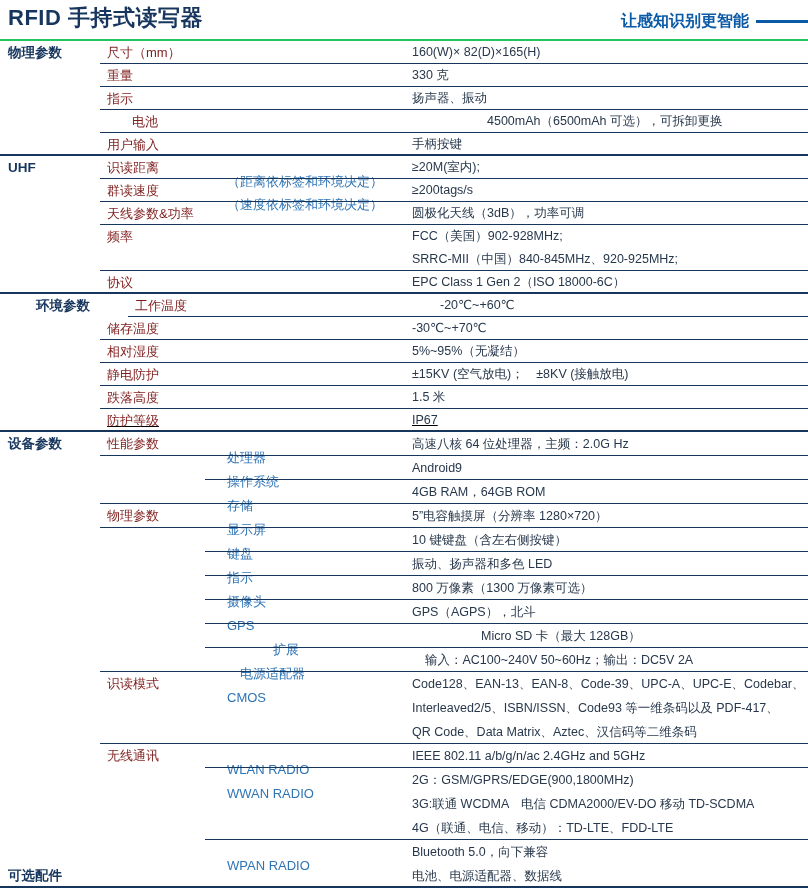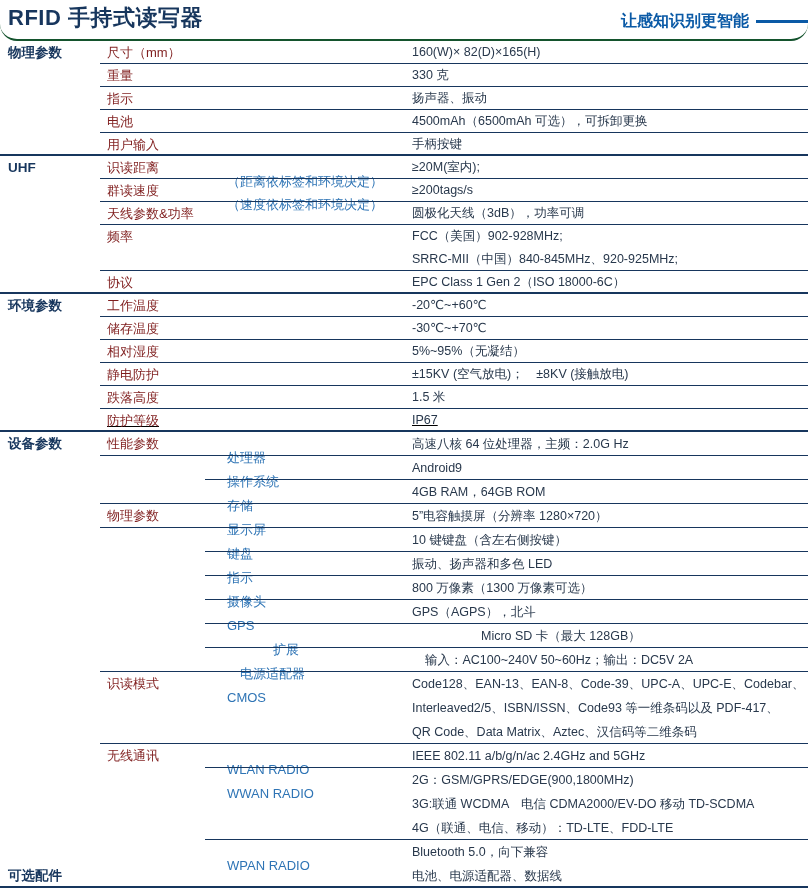--- a/index.html
+++ b/index.html
@@ -1,20 +1,20 @@
 <!DOCTYPE html>
 <html><head>
 <meta charset="utf-8">
 <style>
   html,body{margin:0;padding:0;background:#ffffff;}
   body{width:808px;height:890px;font-family:"Liberation Sans","DejaVu Sans",sans-serif;}
   .page{position:relative;width:808px;height:890px;overflow:hidden;background:#fff;}
 
   
-  .header{position:relative;height:39px;border-bottom:2px solid #14532d;border-radius:17px;}
+  .header{position:relative;height:39px;border-bottom:2px solid #22c55e;}
   .title{position:absolute;left:8px;top:3px;font-size:22px;font-weight:bold;color:#17365D;letter-spacing:.5px;}
   .slogan{position:absolute;right:0;top:11px;display:flex;align-items:center;font-size:16px;font-weight:bold;color:#0B5AA6;}
   .slogan-dash{width:52px;height:3px;background:#0B5AA6;margin-left:7px;}
 
   
   .spec{width:808px;}
   .row{position:relative;display:flex;align-items:flex-start;}
   .c1{width:107px;padding-left:8px;box-sizing:border-box;font-size:13.5px;font-weight:bold;color:#17365D;white-space:nowrap;}
   .c2{width:120px;font-size:13px;color:#7f1d1d;white-space:nowrap;}
   .c3{width:185px;font-size:13px;color:#2E74B5;white-space:nowrap;margin-top:14px;}
@@ -54,21 +54,21 @@
       </div>
       <div class="row" style="height: 23px; line-height: 23px;">
         <div class="c1"></div>
         <div class="c2">指示</div>
         <div class="c3"></div>
         <div class="c4">
           <div class="vline">扬声器、振动</div>
         </div>
         <div class="rule" style="left: 100px; height: 1px;"></div>
       </div>
-      <div class="row" style="height: 23px; line-height: 23px;">
+      <div class="row" style="height: 23px; line-height: 23px; gap: 25px;">
         <div class="c1"></div>
         <div class="c2">电池</div>
         <div class="c3"></div>
         <div class="c4">
           <div class="vline">4500mAh（6500mAh 可选），可拆卸更换</div>
         </div>
         <div class="rule" style="left: 100px; height: 1px;"></div>
       </div>
       <div class="row" style="height: 23px; line-height: 23px;">
         <div class="c1"></div>
@@ -118,21 +118,21 @@
       </div>
       <div class="row" style="height: 23px; line-height: 23px;">
         <div class="c1"></div>
         <div class="c2">协议</div>
         <div class="c3"></div>
         <div class="c4">
           <div class="vline">EPC Class 1 Gen 2（ISO 18000-6C）</div>
         </div>
         <div class="rule" style="left: 0px; height: 2px;"></div>
       </div>
-      <div class="row" style="height: 23px; line-height: 23px;">
+      <div class="row" style="height: 23px; line-height: 23px; margin-left: 28px;">
         <div class="c1">环境参数</div>
         <div class="c2">工作温度</div>
         <div class="c3"></div>
         <div class="c4">
           <div class="vline">-20℃~+60℃</div>
         </div>
         <div class="rule" style="left: 100px; height: 1px;"></div>
       </div>
       <div class="row" style="height: 23px; line-height: 23px;">
         <div class="c1"></div>

